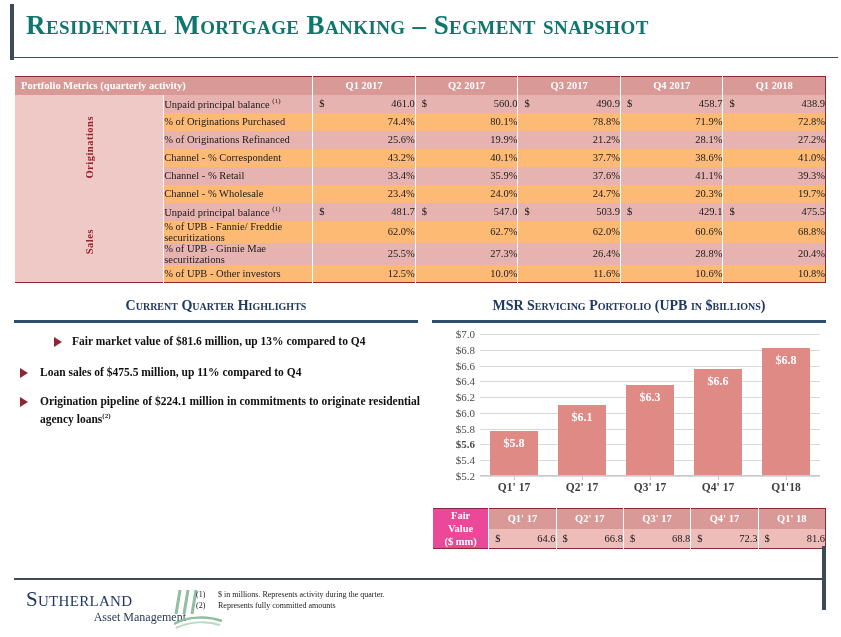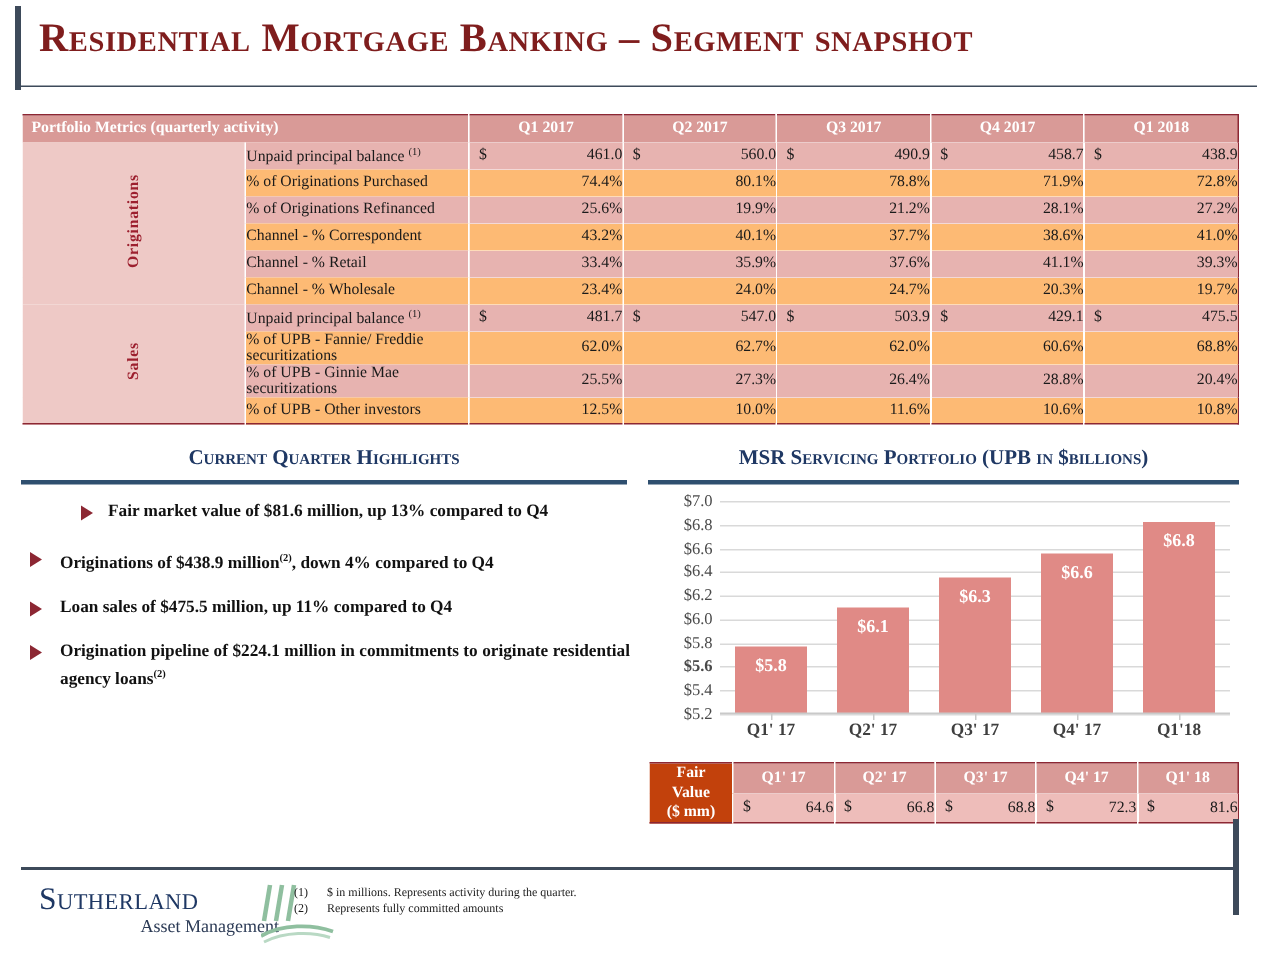--- a/index.html
+++ b/index.html
@@ -13,21 +13,21 @@
   }
 
   
   #title-bar { position:absolute; left:0; top:0; width:841px; height:62px; }
   #title-accent {
     position:absolute; left:10px; top:4px; width:4px; height:56px;
     background:#3d4a5a;
   }
   #page-title {
     position:absolute; left:26px; top:10px;
-    font-size:27px; color:#7f1d1d;
+    font-size:27px; color:#0f766e;
     font-variant:small-caps; font-weight:bold;
     letter-spacing:0.4px; white-space:nowrap;
   }
   #title-rule {
     position:absolute; left:10px; top:57px; width:828px; height:1px;
     background:#3d4a5a;
   }
 
   
   #metrics-table {
@@ -141,21 +141,21 @@
   }
 
   
   #fv-table {
     position:absolute; left:432px; top:508px; width:394px;
     border-collapse:collapse; table-layout:fixed;
     border:1.5px solid #8c2733;
   }
   #fv-table td { padding:0; font-size:10.5px; height:17px; border-left:1px solid #ffffff; }
   #fv-label {
-    background:#c2410c; color:#ffffff; font-weight:bold;
+    background:#ec4899; color:#ffffff; font-weight:bold;
     text-align:center; width:56px; vertical-align:middle;
     border-left:none; line-height:13px; font-size:10.5px;
   }
   .fv-hdr {
     background:#d99a97; color:#ffffff; font-weight:bold;
     text-align:center; font-size:11px; height:18px;
   }
   .fv-val {
     background:#eebdba; color:#1a1a1a; text-align:right;
     padding-right:7px; position:relative; height:26px; vertical-align:middle;
@@ -283,21 +283,20 @@
     </tbody>
 </table>
 
 <div class="sec-head" id="hl-head">Current Quarter Highlights</div>
 <div class="sec-rule" id="hl-rule"></div>
 <div class="sec-head" id="msr-head">MSR Servicing Portfolio (UPB in $billions)</div>
 <div class="sec-rule" id="msr-rule"></div>
 
 <div id="highlights">
     <div class="bullet sub"><span class="tri"></span><span>Fair market value of $81.6 million, up 13% compared to Q4</span></div>
-    <div class="bullet"><span class="tri"></span><span>Originations of $438.9 million</span><span class="sup">(2)</span><span>, down 4% compared to Q4</span></div>
     <div class="bullet"><span class="tri"></span><span>Loan sales of $475.5 million, up 11% compared to Q4</span></div>
     <div class="bullet"><span class="tri"></span><span>Origination pipeline of $224.1 million in commitments to originate residential agency loans</span><span class="sup">(2)</span></div>
   </div>
 
 <div id="chart">
   <div id="plot">
     <div id="gridlines">
         <div class="gridline" style="top: 100%;"></div>
         <div class="ytick" style="top: 100%;">$5.2</div>
         <div class="gridline" style="top: 88.8889%;"></div>

